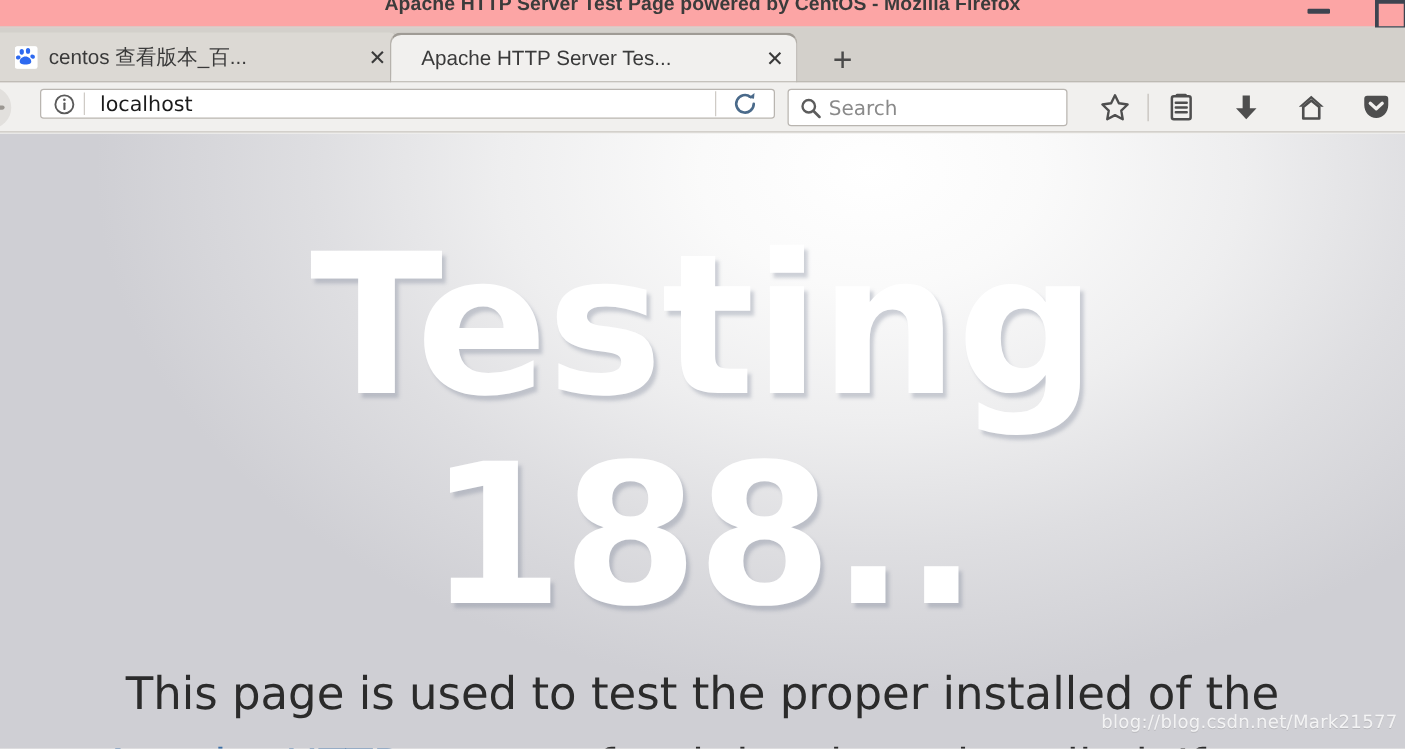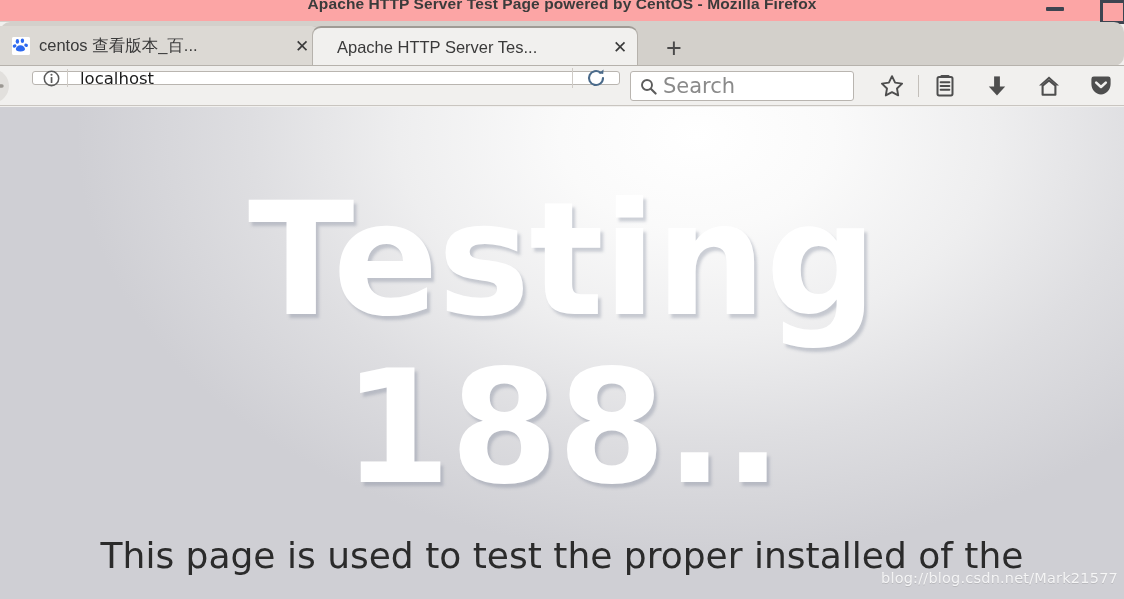--- a/index.html
+++ b/index.html
@@ -36,21 +36,20 @@
   }
   .win-max::after {
     content: ""; position: absolute; left: 4px; top: -2px;
     width: 20px; height: 18px; border: 3px solid #3d4450;
   }
 
   
   .tabstrip {
     position: absolute; top: 22px; left: 0; width: 1124px; height: 44px;
     background: #d3d0cb;
-    border-radius: 10px;
   }
   .tabstrip::after {
     content:""; position:absolute; left:0; bottom:0; width:100%; height:1px;
     background:#b6b2ac;
   }
   .tab {
     position: absolute; top: 4px; height: 40px;
     display: flex; align-items: center;
     padding: 0 6px 0 12px;
     font-size: 16.5px; color: #3a3a3a;
@@ -101,21 +100,21 @@
     display: flex; align-items: center;
   }
   .back-btn {
     position: absolute; left: -22px; top: 3px;
     width: 44px; height: 34px;
     display: flex; align-items: center; justify-content: flex-end;
     padding-right: 4px;
   }
   .urlbar {
     position: absolute; left: 32px; top: 5px;
-    width: 588px; height: 14px;
+    width: 588px; height: 24px;
     background: #ffffff;
     border: 1px solid #b9b5b0;
     border-radius: 3px;
     display: flex; align-items: center;
   }
   .identity-icon { margin: 0 7px 0 10px; display:flex; align-items:center; }
   .url-sep { width: 1px; height: 18px; background: #cfcbc6; }
   .url-text {
     flex: 1 1 auto; padding-left: 12px;
     font-size: 16.5px; color: #1b1b1b;
@@ -129,21 +128,21 @@
   .searchbar {
     position: absolute; left: 630px; top: 5px;
     width: 224px; height: 30px;
     background: #ffffff;
     border: 1px solid #b9b5b0;
     border-radius: 3px;
     display: flex; align-items: center;
   }
   .search-icon-wrap { margin: 0 6px 0 9px; display: flex; align-items: center; }
   .search-placeholder {
-    font-size: 21px; color: #8a8a8a;
+    font-size: 16px; color: #8a8a8a;
     font-family: "DejaVu Sans", "Liberation Sans", sans-serif;
   }
   .tool-icons {
     position: absolute; left: 866px; top: 5px;
     height: 30px; display: flex; align-items: center;
   }
   .tool-btn {
     width: 52px; height: 30px;
     display: flex; align-items: center; justify-content: center;
   }

